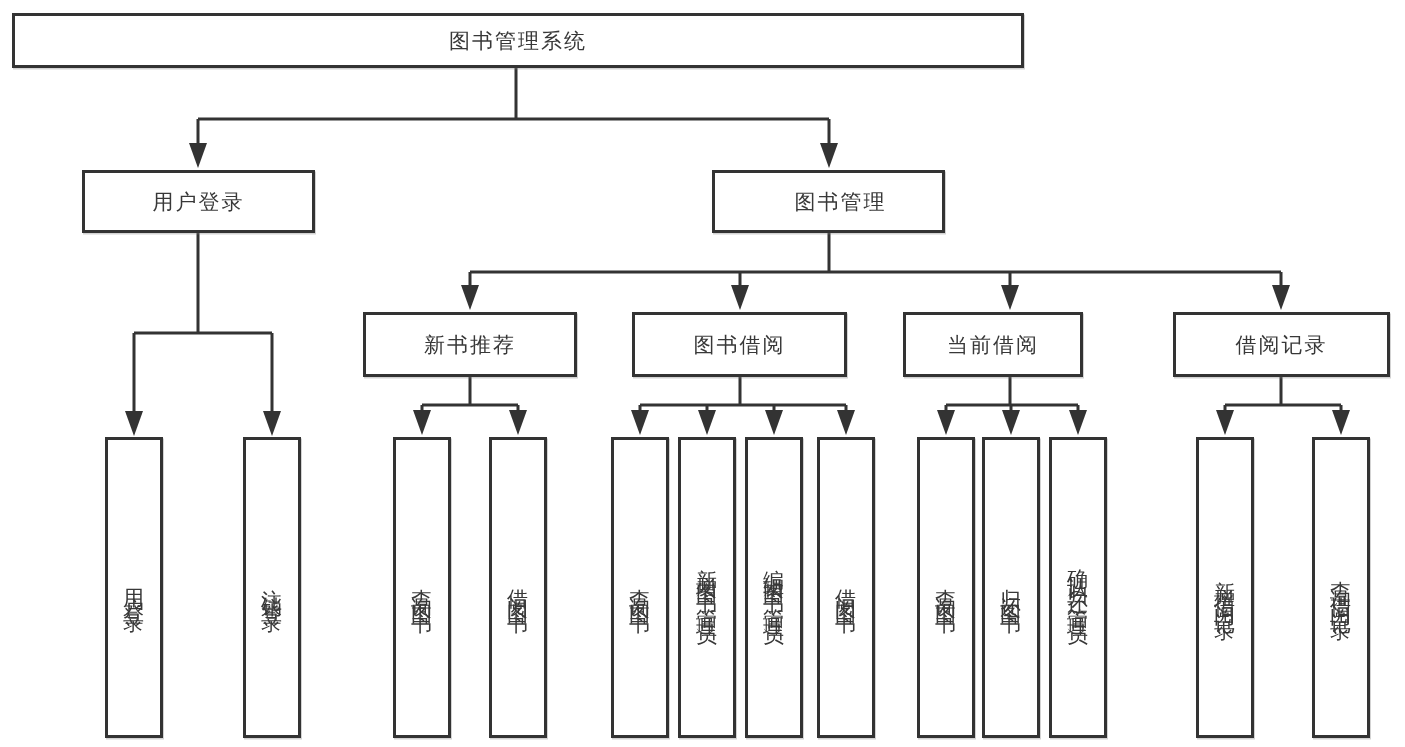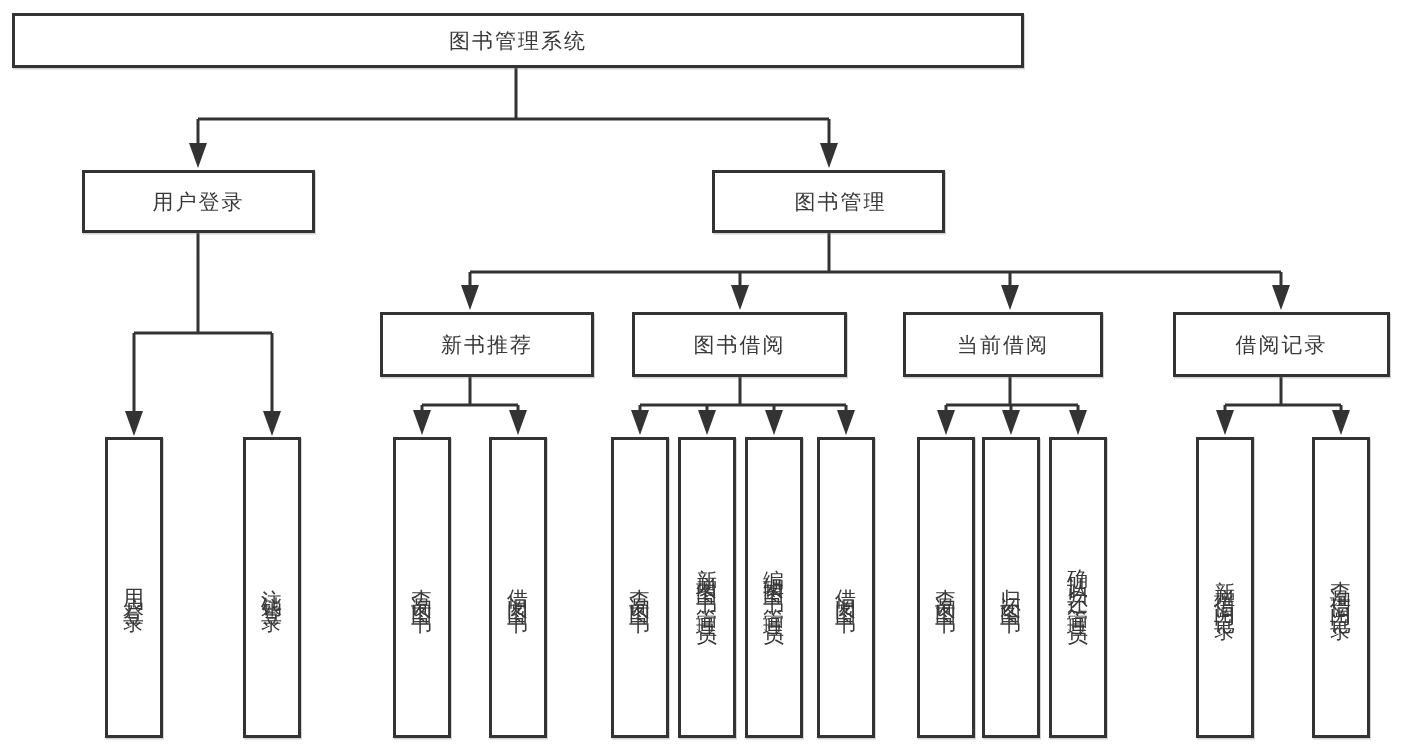--- a/index.html
+++ b/index.html
@@ -94,23 +94,23 @@
       <polygon points="1216,410 1234,410 1225,435"></polygon>
       <polygon points="1332,410 1350,410 1341,435"></polygon>
     </g>
   </svg>
 
   <div class="box box-h" style="left:12px; top:13px; width:1012px; height:55px;">图书管理系统</div>
 
   <div class="box box-h" style="left:82px; top:170px; width:233px; height:63px;">用户登录</div>
   <div class="box box-h" style="left:712px; top:170px; width:233px; height:63px;padding-left:24px;">图书管理</div>
 
-  <div class="box box-h" style="left:363px; top:312px; width:214px; height:65px;margin-left:17px;">新书推荐</div>
+  <div class="box box-h" style="left:363px; top:312px; width:214px; height:65px;">新书推荐</div>
   <div class="box box-h" style="left:632px; top:312px; width:215px; height:65px;text-align:center;">图书借阅</div>
-  <div class="box box-h" style="left:903px; top:312px; width:200px; height:65px;">当前借阅</div>
+  <div class="box box-h" style="left:903px; top:312px; width:180px; height:65px;">当前借阅</div>
   <div class="box box-h" style="left:1173px; top:312px; width:217px; height:65px;">借阅记录</div>
 
   <div class="box box-v" style="left:105px; top:437px; width:58px; height:301px;">用户登录</div>
   <div class="box box-v" style="left:243px; top:437px; width:58px; height:301px;">注销登录</div>
 
   <div class="box box-v" style="left:393px; top:437px; width:58px; height:301px;">查询图书</div>
   <div class="box box-v" style="left:489px; top:437px; width:58px; height:301px;">借阅图书</div>
 
   <div class="box box-v" style="left:611px; top:437px; width:58px; height:301px;">查询图书</div>
   <div class="box box-v" style="left:678px; top:437px; width:58px; height:301px;">新增图书（管理员）</div>

